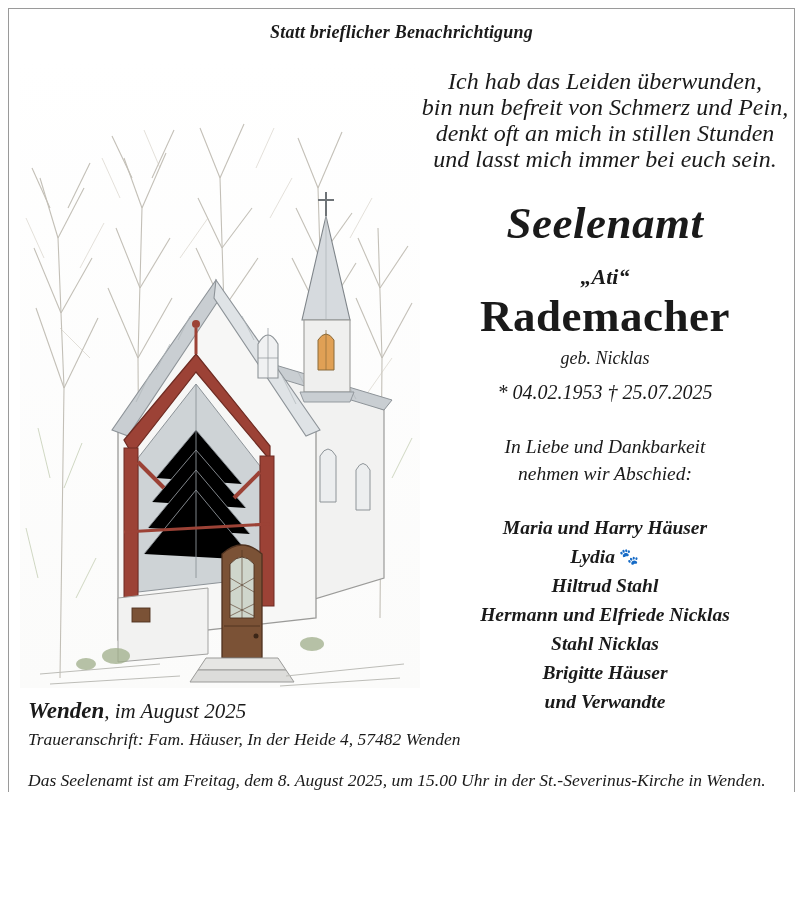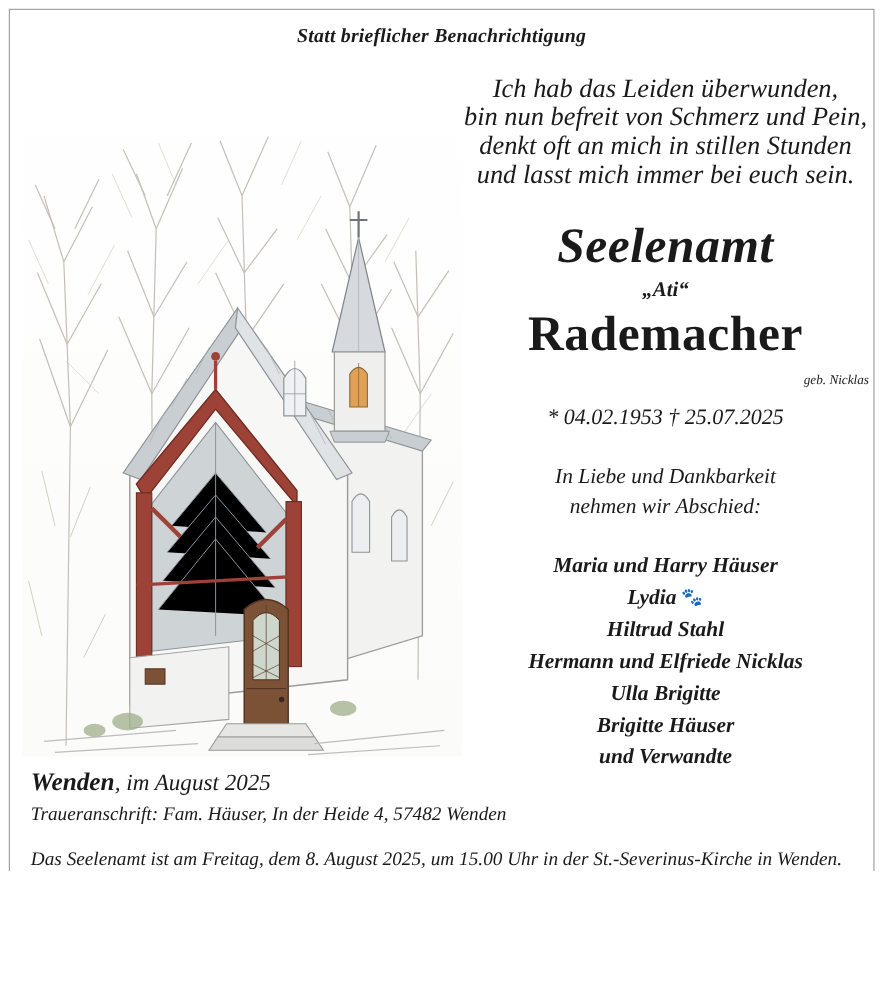--- a/index.html
+++ b/index.html
@@ -71,36 +71,35 @@
     margin-top: 26px;
     font-style: italic;
     font-weight: bold;
     font-size: 45px;
     line-height: 50px;
     letter-spacing: 0.5px;
   }
   .nickname {
     font-style: italic;
     font-weight: bold;
-    font-size: 19px;
+    font-size: 22px;
     line-height: 28px;
-    margin-top: 2px;
+    margin-top: 15px;
   }
   .lastname {
     font-weight: bold;
     font-size: 45px;
     line-height: 50px;
     letter-spacing: 0.5px;
   }
   .maidenname {
     font-style: italic;
-    font-size: 12px;
+    font-size: 18px;
     line-height: 26px;
     margin-top: 4px;
-    text-align: right;
   }
   .dates {
     font-style: italic;
     font-size: 20px;
     line-height: 26px;
     margin-top: 8px;
     white-space: nowrap;
   }
   .farewell {
     font-style: italic;
@@ -358,21 +357,21 @@
     </div>
 
     <div class="mourners">
       <div>Maria und Harry Häuser</div>
       <div>
         <span>Lydia</span>
         <span class="paw">🐾</span>
       </div>
       <div>Hiltrud Stahl</div>
       <div>Hermann und Elfriede Nicklas</div>
-      <div>Ulla Brigitte</div>
+      <div>Stahl Nicklas</div>
       <div>Brigitte Häuser</div>
       <div>und Verwandte</div>
     </div>
   </div>
 
   <div class="place-line">
     <span class="city">Wenden</span><span>, im August 2025</span>
   </div>
 
   <div class="address-line">Traueranschrift: Fam. Häuser, In der Heide 4, 57482 Wenden</div>

